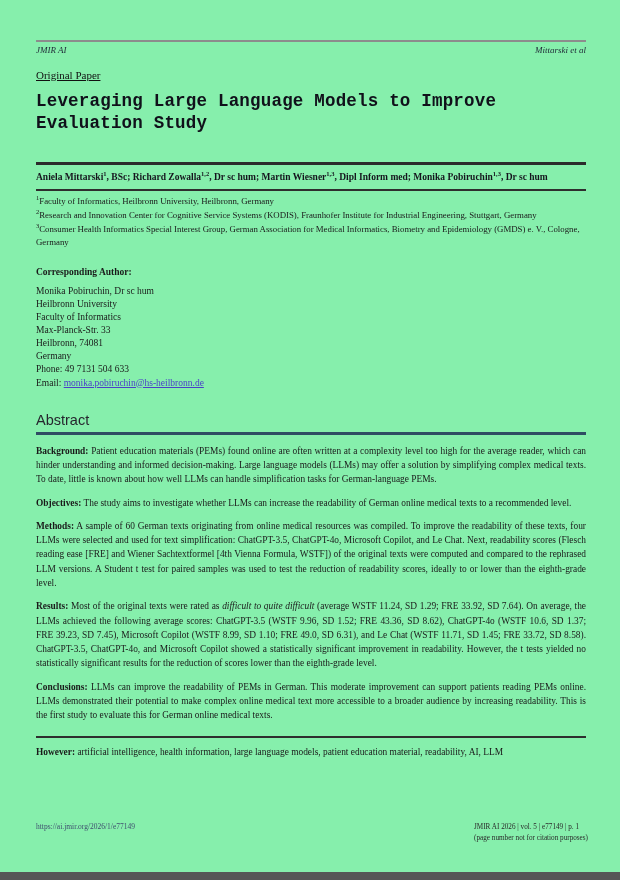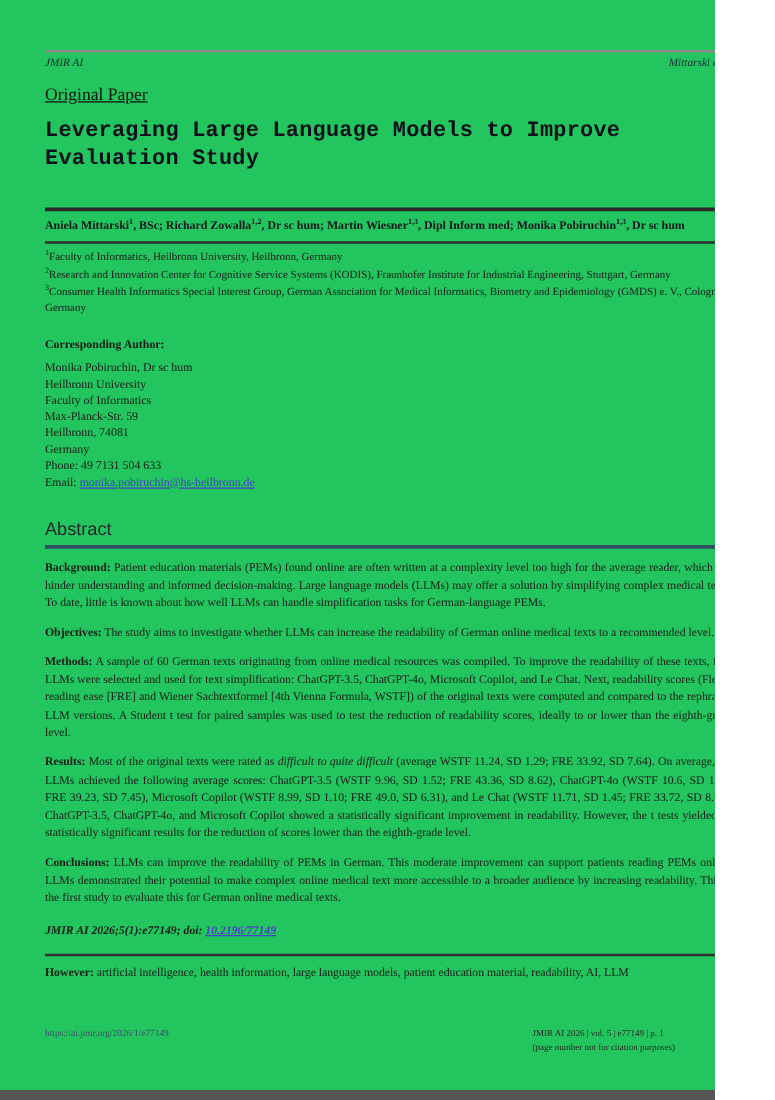--- a/index.html
+++ b/index.html
@@ -1,29 +1,29 @@
 <!DOCTYPE html>
 <html><head>
 <meta charset="utf-8">
 <style>
   html,body { margin:0; padding:0; background:#ffffff; }
   .page {
-    position:relative; width:572px; height:880px; background:#22c55e;
+    position:relative; width:620px; height:880px; background:#86efac;
     font-family:"Liberation Serif", serif; color:#1a1a1a; overflow:hidden;
   }
   .content { position:absolute; left:36px; width:550px; top:0; }
 
   .header-rule { margin-top:40px; height:2px; background:#8c8c8c; }
   .header-row {
     display:flex; justify-content:space-between; margin-top:3px;
     font-style:italic; font-size:9px; color:#1e2836;
   }
 
   .article-type {
-    margin-top:14px; font-size:14px; text-decoration:underline; color:#111;
+    margin-top:14px; font-size:11px; text-decoration:underline; color:#111;
   }
 
   .title {
     margin-top:9px; font-family:Liberation Mono, monospace; font-weight:bold;
     font-size:17.5px; line-height:22px; color:#10101a; letter-spacing:0.2px;
   }
 
   .rule-dark { height:2px; background:#2e2e2e; }
   .rule-title { margin-top:28px; height:3px; background:#2b2b2b; }
 
@@ -101,41 +101,40 @@
       <div><sup>1</sup><span>Faculty of Informatics, Heilbronn University, Heilbronn, Germany</span></div>
       <div><sup>2</sup><span>Research and Innovation Center for Cognitive Service Systems (KODIS), Fraunhofer Institute for Industrial Engineering, Stuttgart, Germany</span></div>
       <div><sup>3</sup><span>Consumer Health Informatics Special Interest Group, German Association for Medical Informatics, Biometry and Epidemiology (GMDS) e. V., Cologne, Germany</span></div>
     </div>
 
     <div class="corr-heading">Corresponding Author:</div>
     <div class="corr-block">
       <div>Monika Pobiruchin, Dr sc hum</div>
       <div>Heilbronn University</div>
       <div>Faculty of Informatics</div>
-      <div>Max-Planck-Str. 59</div>
+      <div>Max-Planck-Str. 33</div>
       <div>Heilbronn, 74081</div>
       <div>Germany</div>
       <div>Phone: 49 7131 504 633</div>
       <div><span>Email: </span><a class="link">monika.pobiruchin@hs-heilbronn.de</a></div>
     </div>
 
     <div class="abstract-heading">Abstract</div>
     <div class="abstract-rule"></div>
 
     <p class="para"><span class="lbl">Background:</span><span> Patient education materials (PEMs) found online are often written at a complexity level too high for the average reader, which can hinder understanding and informed decision-making. Large language models (LLMs) may offer a solution by simplifying complex medical texts. To date, little is known about how well LLMs can handle simplification tasks for German-language PEMs.</span></p>
 
     <p class="para"><span class="lbl">Objectives:</span><span> The study aims to investigate whether LLMs can increase the readability of German online medical texts to a recommended level.</span></p>
 
     <p class="para"><span class="lbl">Methods:</span><span> A sample of 60 German texts originating from online medical resources was compiled. To improve the readability of these texts, four LLMs were selected and used for text simplification: ChatGPT-3.5, ChatGPT-4o, Microsoft Copilot, and Le Chat. Next, readability scores (Flesch reading ease [FRE] and Wiener Sachtextformel [4th Vienna Formula, WSTF]) of the original texts were computed and compared to the rephrased LLM versions. A Student t test for paired samples was used to test the reduction of readability scores, ideally to or lower than the eighth-grade level.</span></p>
 
     <p class="para"><span class="lbl">Results:</span><span> Most of the original texts were rated as </span><span class="ital">difficult to quite difficult</span><span> (average WSTF 11.24, SD 1.29; FRE 33.92, SD 7.64). On average, the LLMs achieved the following average scores: ChatGPT-3.5 (WSTF 9.96, SD 1.52; FRE 43.36, SD 8.62), ChatGPT-4o (WSTF 10.6, SD 1.37; FRE 39.23, SD 7.45), Microsoft Copilot (WSTF 8.99, SD 1.10; FRE 49.0, SD 6.31), and Le Chat (WSTF 11.71, SD 1.45; FRE 33.72, SD 8.58). ChatGPT-3.5, ChatGPT-4o, and Microsoft Copilot showed a statistically significant improvement in readability. However, the t tests yielded no statistically significant results for the reduction of scores lower than the eighth-grade level.</span></p>
 
     <p class="para"><span class="lbl">Conclusions:</span><span> LLMs can improve the readability of PEMs in German. This moderate improvement can support patients reading PEMs online. LLMs demonstrated their potential to make complex online medical text more accessible to a broader audience by increasing readability. This is the first study to evaluate this for German online medical texts.</span></p>
 
-    <div class="citation"><span>JMIR AI 2026;5(1):e77149; doi: </span><a class="link">10.2196/77149</a></div>
 
     <div class="rule-keywords"></div>
 
     <div class="keywords"><span class="lbl">However: </span><span>artificial intelligence, health information, large language models, patient education material, readability, AI, LLM</span></div>
 
   </div>
 
   <div class="footer">
     <span class="footer-left">https://ai.jmir.org/2026/1/e77149</span>
     <span class="footer-right">

